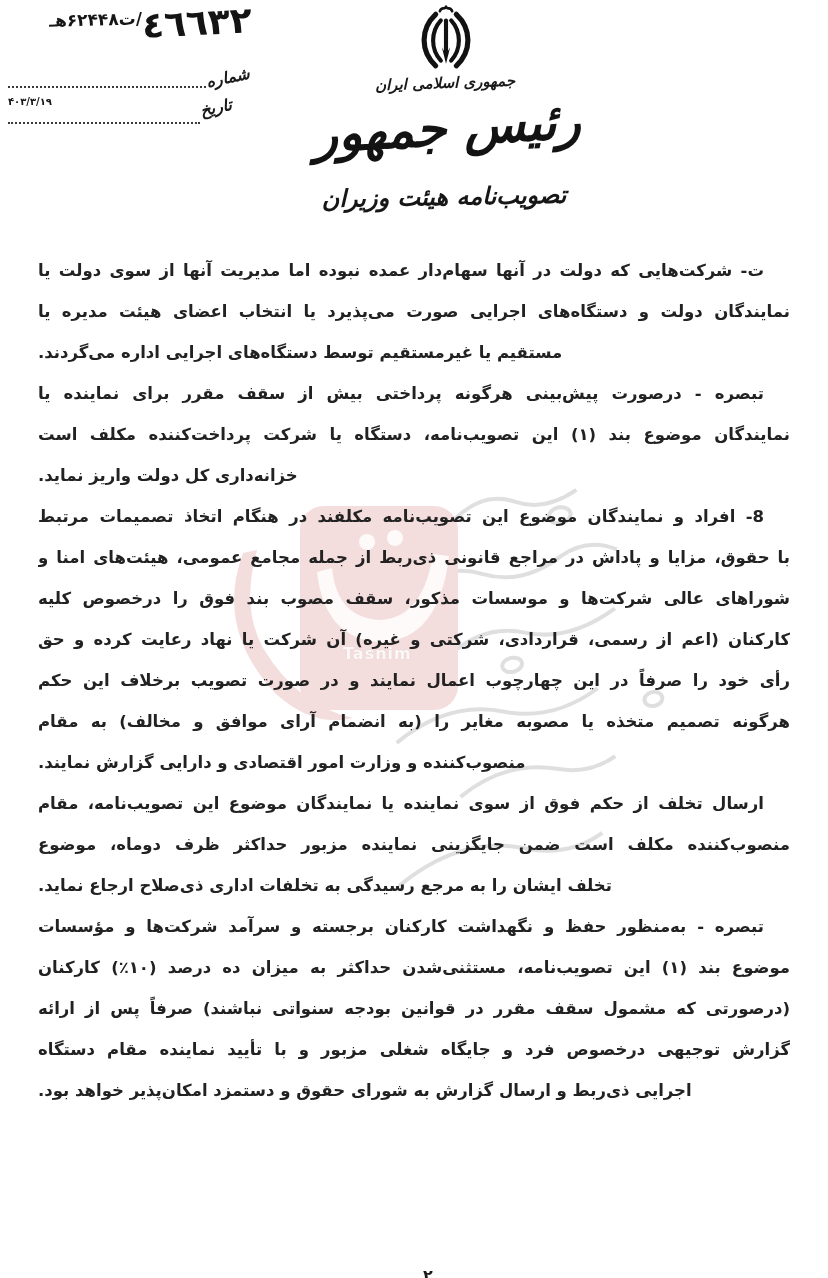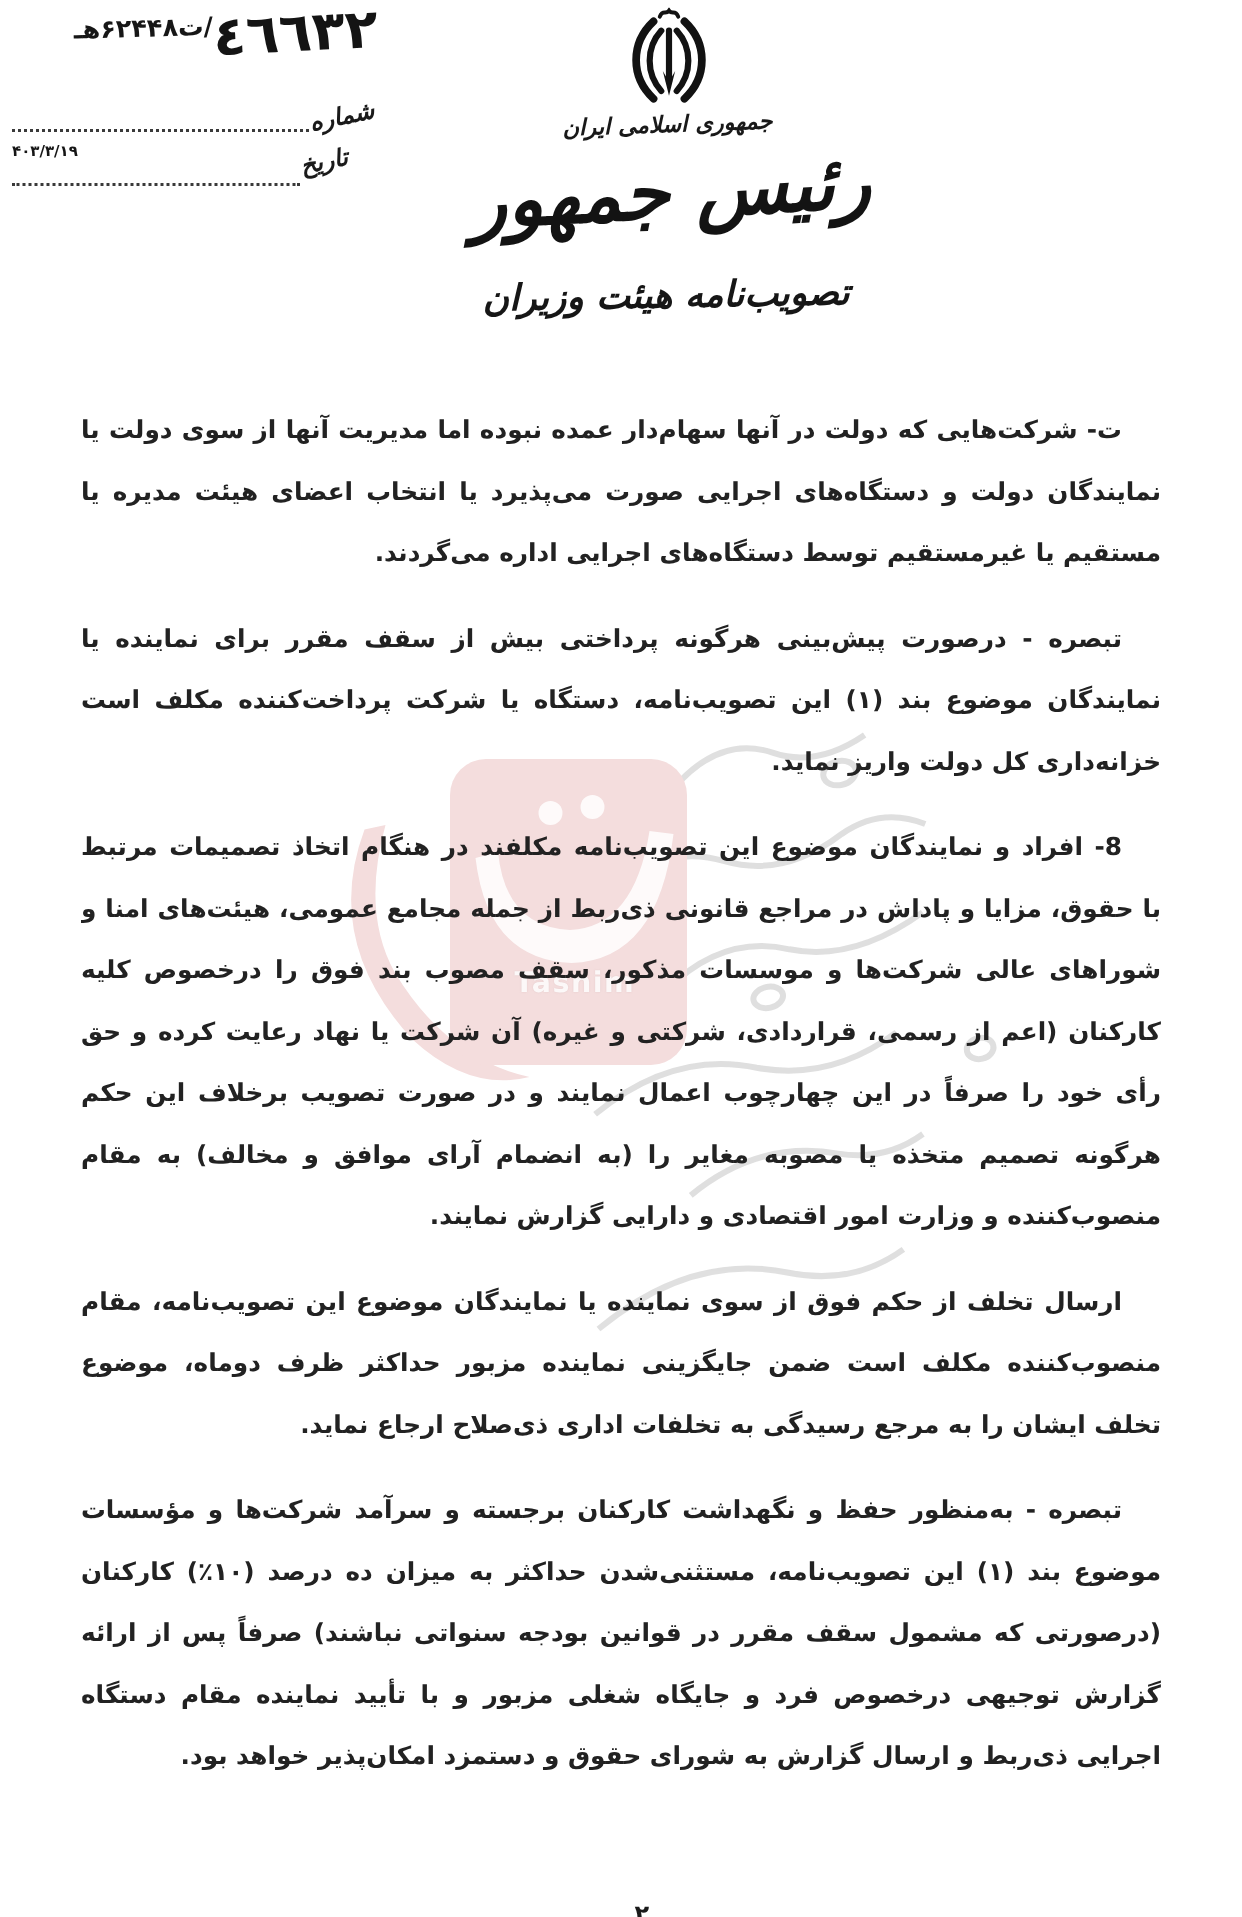--- a/index.html
+++ b/index.html
@@ -48,33 +48,33 @@
   }
   .doctype{
     top:182px;transform:translateX(calc(-50% + 30px)) rotate(-1deg);
     font-size:24px;font-weight:700;direction:rtl;white-space:nowrap;
     font-family:"DejaVu Serif", serif;font-style:italic;color:#161616;
   }
   
   .tasnim-wm{position:absolute;left:213px;top:498px;width:260px;height:230px;z-index:1;}
   .tasnim-wordmark{
     position:absolute;left:130px;top:146px;
-    font-size:19px;font-weight:700;letter-spacing:1px;
+    font-size:16px;font-weight:700;letter-spacing:1px;
     color:rgba(255,255,255,0.88);text-shadow:0 0 1px rgba(210,180,180,.6);
   }
   .scribbles{position:absolute;left:265px;top:455px;z-index:0;}
   
   .body-text{
     position:absolute;top:250px;left:38px;right:38px;z-index:2;
     direction:rtl;font-size:16.5px;font-weight:700;color:#222;
   }
-  .para{margin:16px;}
+  .para{margin:0;}
   .tline{
     height:41px;line-height:41px;overflow:hidden;
-    text-align:right;white-space:nowrap;
+    text-align:left;white-space:nowrap;
   }
   .tline.just{text-align:justify;text-align-last:justify;-moz-text-align-last:justify;}
   .tline.first{padding-right:26px;}
   
   .pagenum{
     position:absolute;top:1266px;left:423px;
     font-size:16px;font-weight:700;color:#1a1a1a;
   }
 </style>
 </head>

